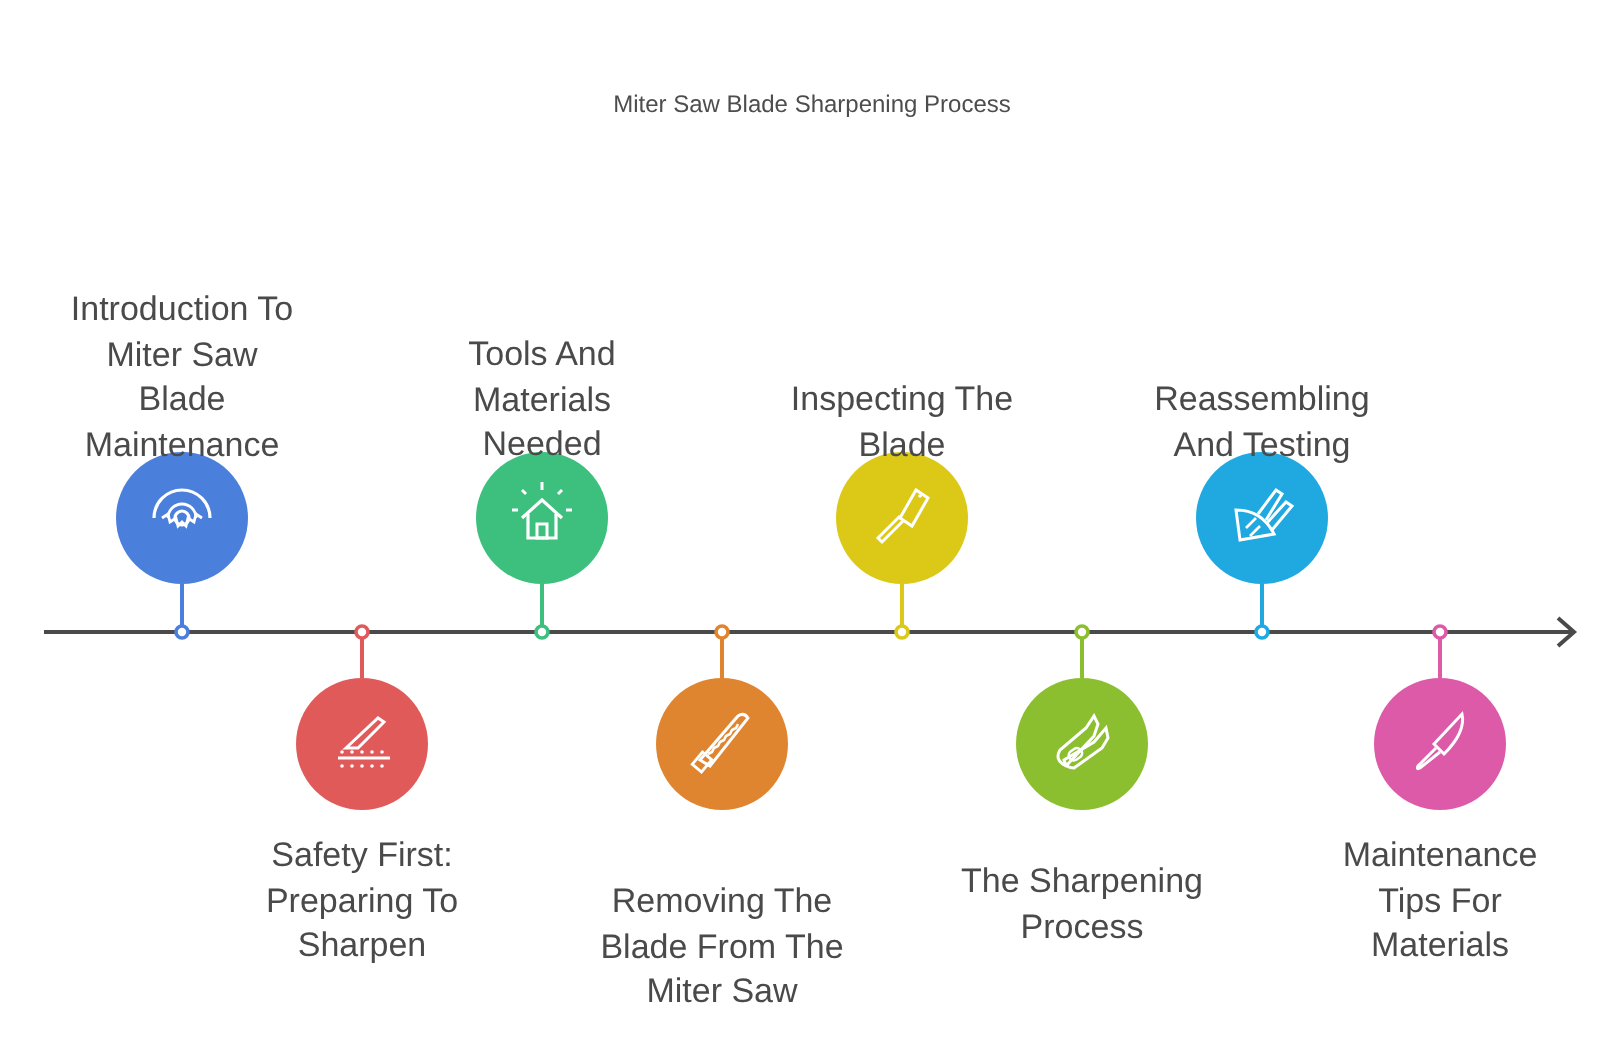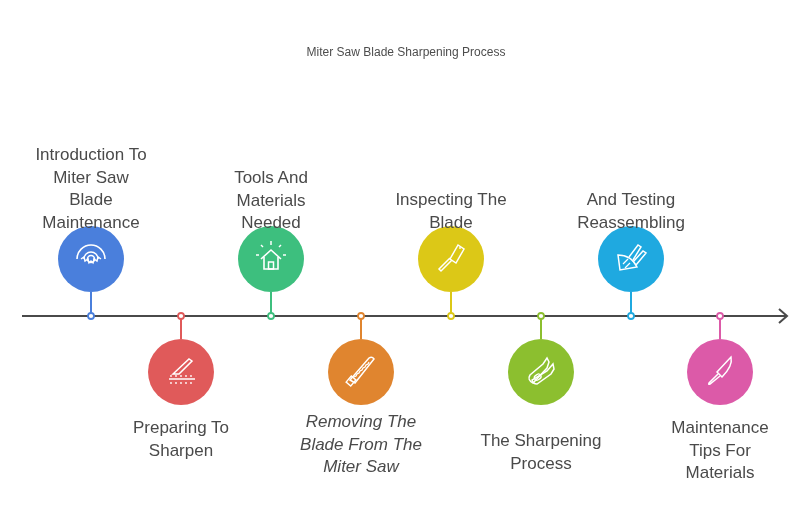--- a/index.html
+++ b/index.html
@@ -70,20 +70,21 @@
             <circle cx="30" cy="26" r="0.9"></circle>
             <circle cx="10" cy="33" r="0.9"></circle>
             <circle cx="15" cy="33" r="0.9"></circle>
             <circle cx="20" cy="33" r="0.9"></circle>
             <circle cx="25" cy="33" r="0.9"></circle>
             <circle cx="30" cy="33" r="0.9"></circle>
           </g>
         </svg></span>
     </div>
     <div class="label bottom" style="left: 106px; top: 417px;">
+      <div>Safety First:</div>
       <div>Preparing To</div>
       <div>Sharpen</div>
     </div>
     <div class="circle" style="left: 238px; top: 226px; background: rgb(61, 191, 126);">
       <span><svg viewBox="0 0 40 40">
           <path d="M10 22 L20 13 L30 22" fill="none" stroke="#fff" stroke-width="1.6"></path>
           <path d="M13 20 L13 32 L27 32 L27 20" fill="none" stroke="#fff" stroke-width="1.6"></path>
           <rect x="17.5" y="25" width="5" height="7" fill="none" stroke="#fff" stroke-width="1.5"></rect>
           <g stroke="#fff" stroke-width="1.5">
             <line x1="20" y1="4" x2="20" y2="8"></line>
@@ -99,21 +100,21 @@
       <div>Materials</div>
       <div>Needed</div>
     </div>
     <div class="circle" style="left: 328px; top: 339px; background: rgb(224, 133, 47);">
       <span><svg viewBox="0 0 40 40">
           <path d="M9 30 L28 8 Q31 6 33 9 L14 33 Z" fill="none" stroke="#fff" stroke-width="1.5"></path>
           <path d="M13 27 L15 26 L16 24 L18 23 L19 21 L21 20 L22 18 L24 17 L25 15 L27 14 L28 12" fill="none" stroke="#fff" stroke-width="1.3"></path>
           <rect x="6" y="28" width="8" height="6" transform="rotate(-50 10 31)" fill="none" stroke="#fff" stroke-width="1.4"></rect>
         </svg></span>
     </div>
-    <div class="label bottom" style="left: 286px; top: 411px; font-style: italic;">
+    <div class="label bottom" style="left: 286px; top: 440px;">
       <div>Removing The</div>
       <div>Blade From The</div>
       <div>Miter Saw</div>
     </div>
     <div class="circle" style="left: 418px; top: 226px; background: rgb(220, 200, 23);">
       <span><svg viewBox="0 0 40 40">
           <path d="M19 22 L27 8 L33 12 L25 26 Z" fill="none" stroke="#fff" stroke-width="1.5"></path>
           <path d="M21 23 L10 34 L8 32 L19 21" fill="none" stroke="#fff" stroke-width="1.5"></path>
           <circle cx="29" cy="11" r="0.9" fill="#fff"></circle>
         </svg></span>
@@ -136,22 +137,22 @@
     <div class="circle" style="left: 598px; top: 226px; background: rgb(31, 169, 224);">
       <span><svg viewBox="0 0 40 40">
           <path d="M7 18 Q20 18 26 30 L9 33 Z" fill="none" stroke="#fff" stroke-width="1.5"></path>
           <path d="M18 20 L27 8 L30 10 L22 23" fill="none" stroke="#fff" stroke-width="1.5"></path>
           <path d="M22 25 L32 14 L35 16 L25 28" fill="none" stroke="#fff" stroke-width="1.5"></path>
           <line x1="12" y1="27" x2="17" y2="22" stroke="#fff" stroke-width="1.3"></line>
           <line x1="14" y1="31" x2="19" y2="26" stroke="#fff" stroke-width="1.3"></line>
         </svg></span>
     </div>
     <div class="label top" style="left: 556px; top: 214px;">
+      <div>Reassembling</div>
       <div>And Testing</div>
-      <div>Reassembling</div>
     </div>
     <div class="circle" style="left: 687px; top: 339px; background: rgb(220, 90, 168);">
       <span><svg viewBox="0 0 40 40">
           <path d="M17 22 L31 7 Q33 16 22 27 Z" fill="none" stroke="#fff" stroke-width="1.5"></path>
           <path d="M18 24 L9 33 Q8 35 10 34 L20 26" fill="none" stroke="#fff" stroke-width="1.5"></path>
         </svg></span>
     </div>
     <div class="label bottom" style="left: 645px; top: 417px;">
       <div>Maintenance</div>
       <div>Tips For</div>

